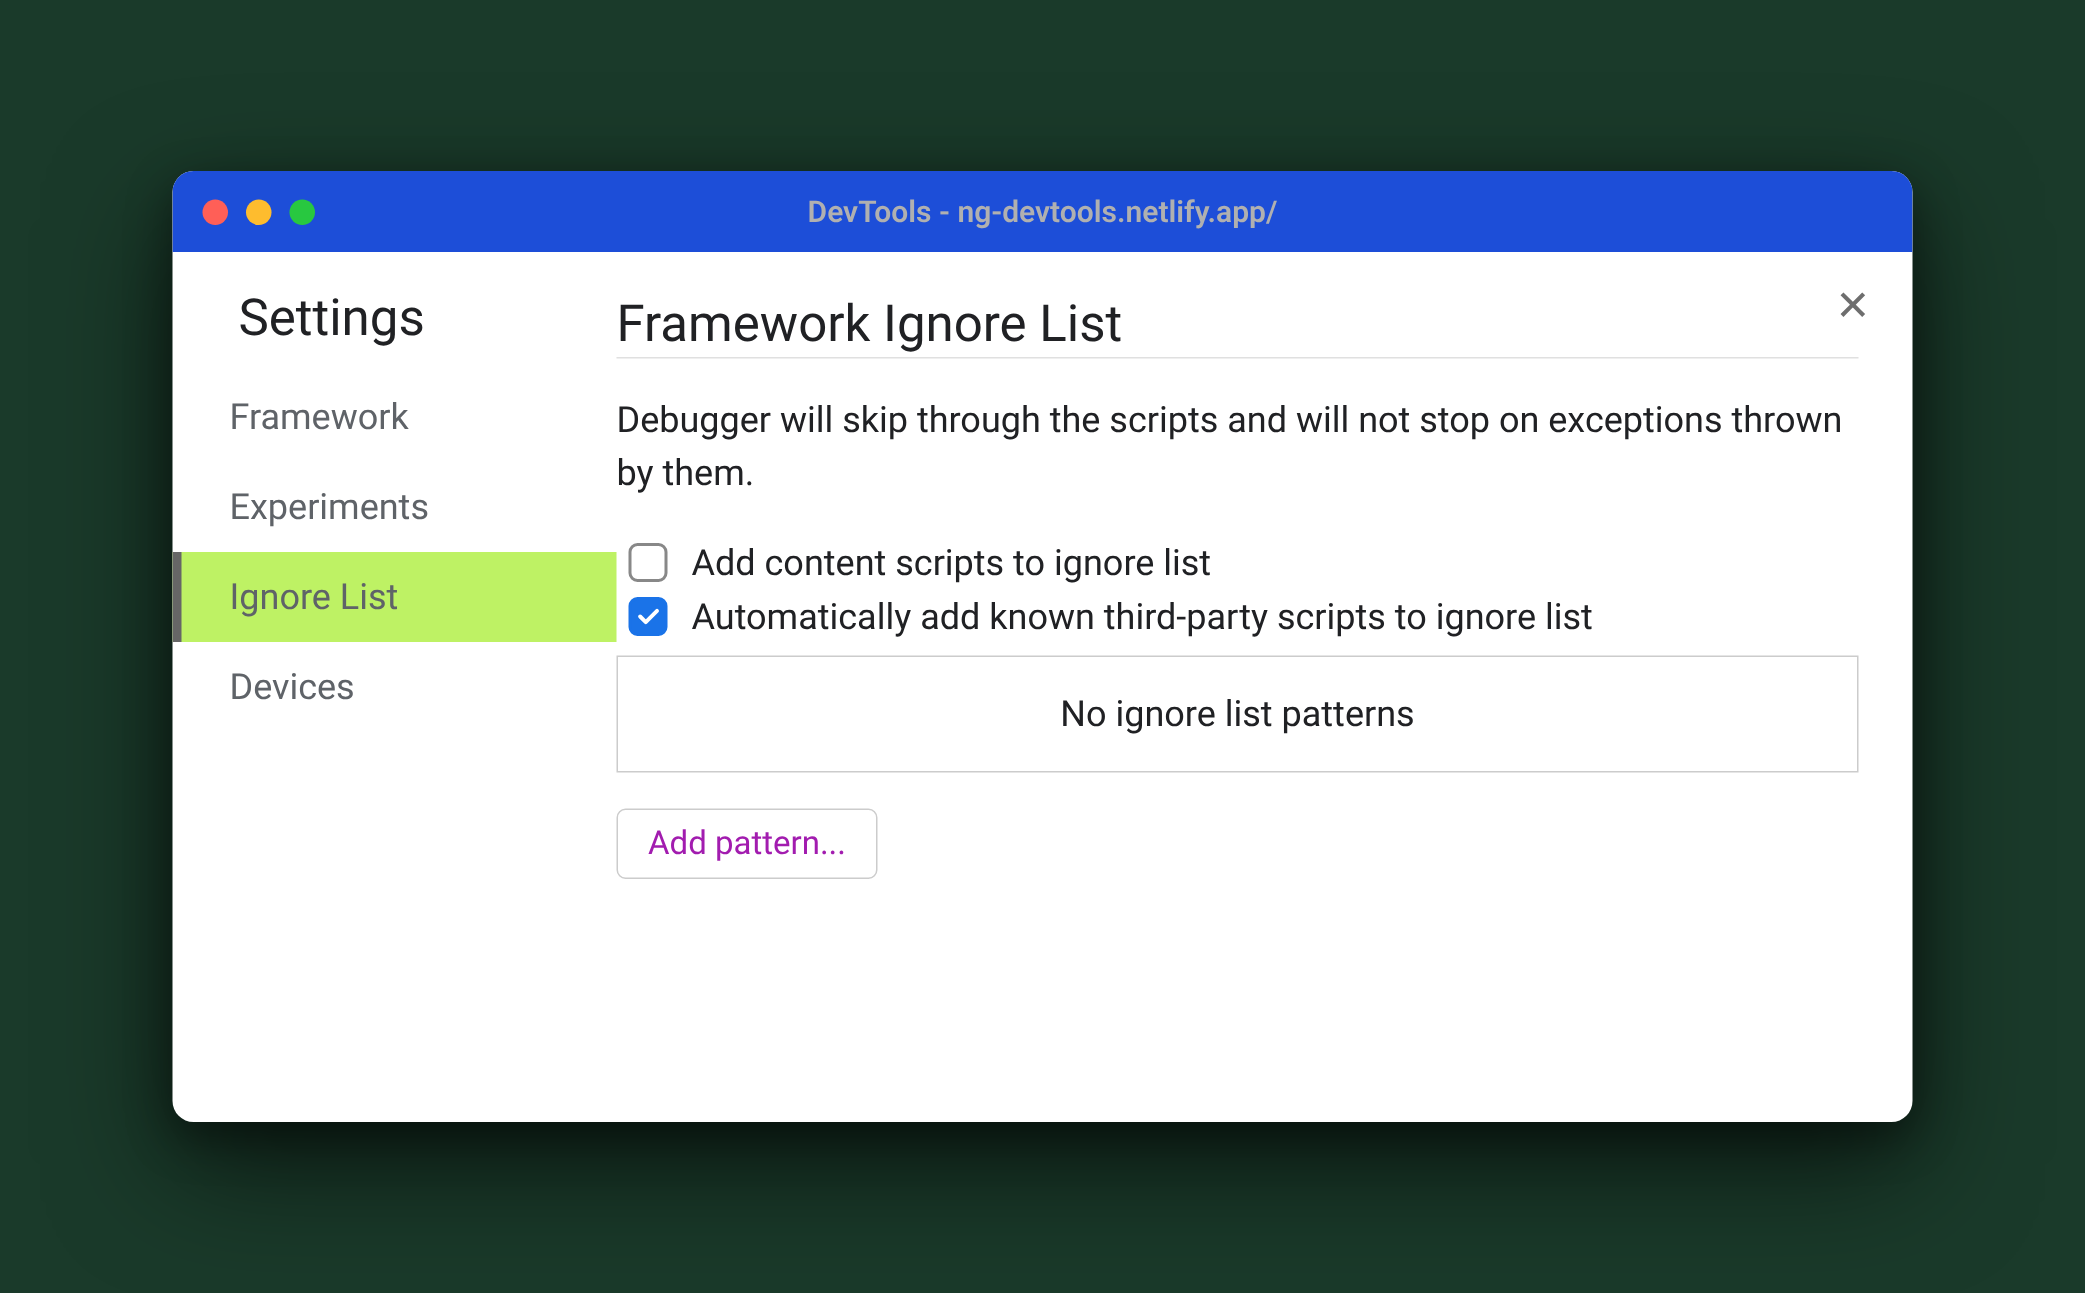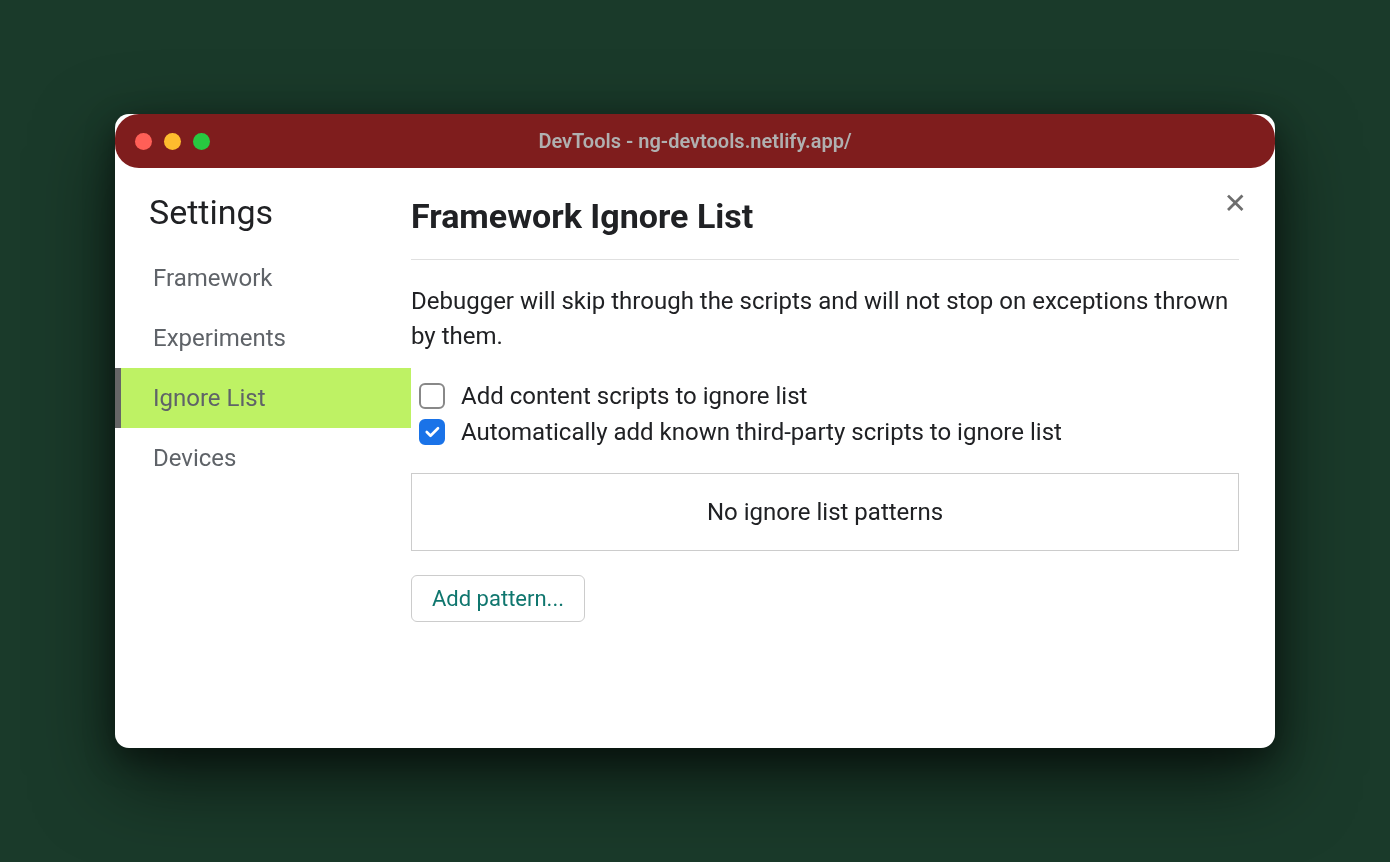--- a/index.html
+++ b/index.html
@@ -20,27 +20,26 @@
     
     .window {
       width: 1160px;
       background: #fff;
       border-radius: 14px;
       overflow: hidden;
       box-shadow: 0 30px 80px rgba(0,0,0,0.6), 0 10px 30px rgba(0,0,0,0.4);
     }
     
     .titlebar {
-      background: #7f1d1d;
+      background: #1d4ed8;
       height: 54px;
       display: flex;
       align-items: center;
       padding: 0 20px;
       position: relative;
-      border-radius: 24px;
     }
     
     .traffic-lights {
       display: flex;
       gap: 12px;
     }
     
     .traffic-light {
       width: 17px;
       height: 17px;
@@ -79,21 +78,21 @@
     
     .sidebar {
       width: 296px;
       padding: 24px 0 30px 0;
     }
     
     .sidebar-title {
       font-size: 34px;
       font-weight: 400;
       color: #202124;
-      padding: 0 32px 16px 34px;
+      padding: 0 32px 16px 44px;
     }
     
     .sidebar-item {
       font-size: 24px;
       color: #5f6368;
       padding: 16px 32px;
       cursor: pointer;
       border-left: 6px solid transparent;
     }
     
@@ -102,23 +101,23 @@
       border-left: 6px solid #666;
     }
     
     .main {
       flex: 1;
       padding: 28px 36px 36px 0;
     }
     
     .main-title {
       font-size: 34px;
-      font-weight: 700;
-      color: #202124;
-      padding-bottom: 23px;
+      font-weight: 400;
+      color: #202124;
+      padding-bottom: 2px;
       border-bottom: 1px solid #e0e0e0;
       margin-bottom: 24px;
     }
     
     .description {
       font-size: 24px;
       color: #202124;
       line-height: 1.45;
       margin-bottom: 28px;
     }
@@ -157,29 +156,29 @@
       font-size: 24px;
       color: #202124;
     }
     
     .patterns-box {
       border: 1px solid #ccc;
       padding: 24px;
       text-align: center;
       font-size: 24px;
       color: #202124;
-      margin-top: 27px;
+      margin-top: 12px;
       margin-bottom: 24px;
     }
     
     .add-pattern-btn {
       border: 1px solid #ccc;
       border-radius: 6px;
       background: #fff;
-      color: #0f766e;
+      color: #a21caf;
       font-size: 22px;
       padding: 10px 20px;
       cursor: pointer;
       font-family: inherit;
     }
   </style>
 </head>
 <body>
 
 <div class="window">

